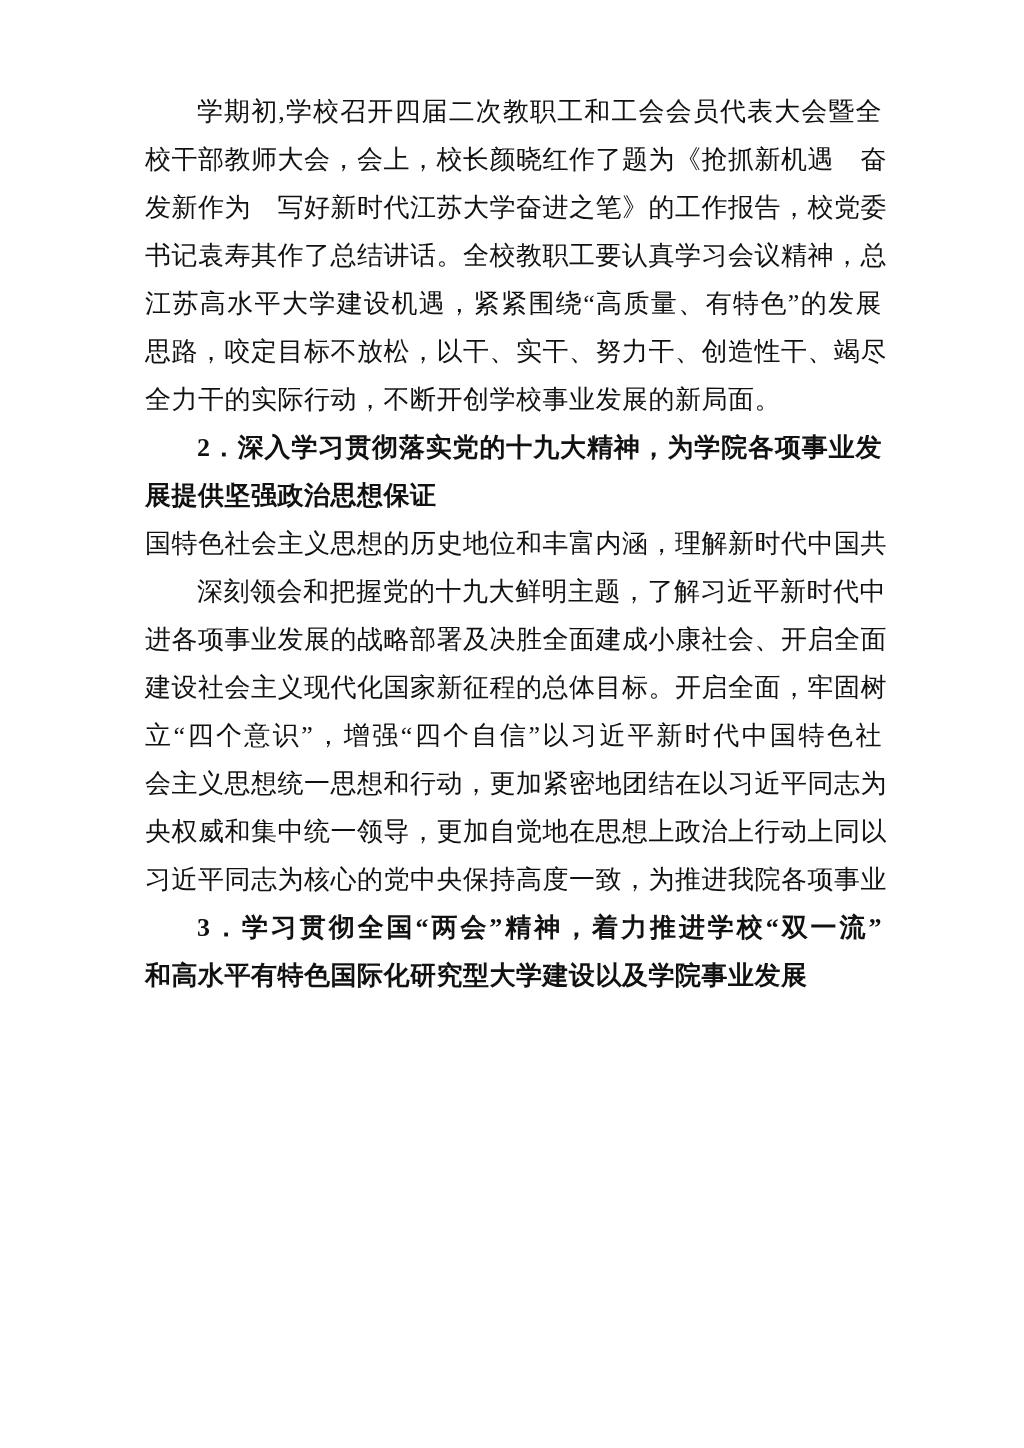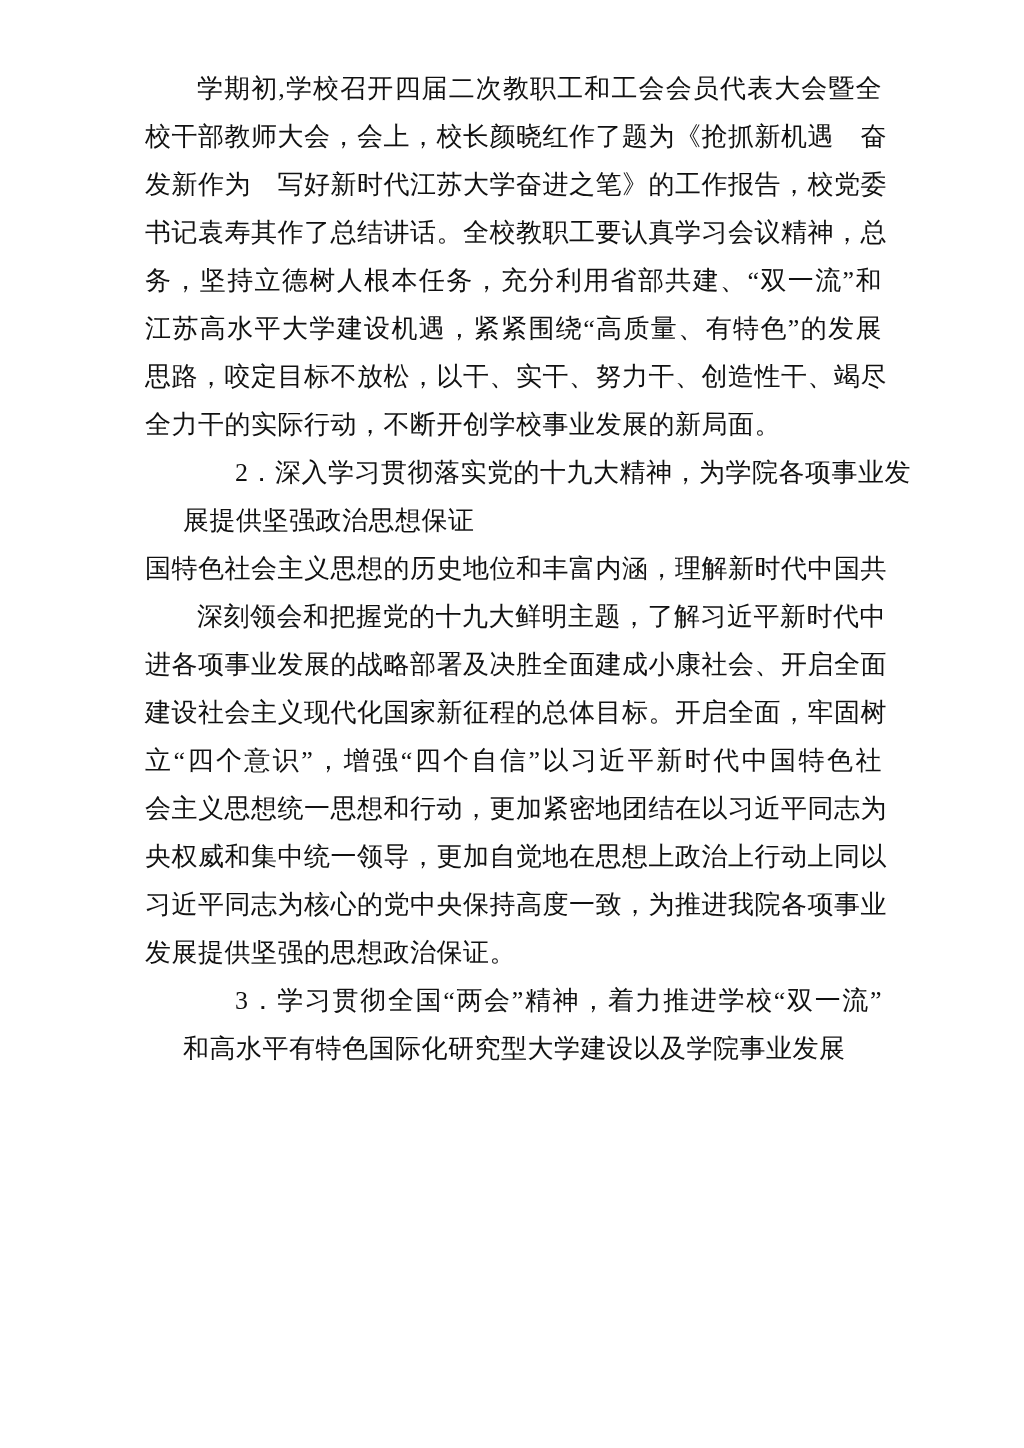--- a/index.html
+++ b/index.html
@@ -13,21 +13,21 @@
     position: relative;
     overflow: hidden;
     font-family: "Liberation Serif", "DejaVu Serif", serif;
     color: #111111;
   }
   .page {
     width: 1024px;
     height: 1448px;
     background: #ffffff;
     box-sizing: border-box;
-    padding: 65px 142px 0 145px;
+    padding: 88px 142px 0 145px;
   }
   .doc-body {
     width: 737px;
   }
   .block {
     margin: 0;
     padding: 0;
   }
   .line {
     font-size: 26px;
@@ -40,52 +40,49 @@
     letter-spacing: 0.5px;
   }
   .line.last {
     text-align-last: left;
     -moz-text-align-last: left;
   }
   .line.first {
     text-indent: 2em;
   }
   .heading .line {
-    font-weight: normal;
-    margin-left: 38px;
+    font-weight: bold;
   }
 </style>
 </head>
 <body>
 
 <div class="page">
   <div class="doc-body">
       <div class="block paragraph">
         <div class="line first">学期初,学校召开四届二次教职工和工会会员代表大会暨全</div>
         <div class="line">校干部教师大会，会上，校长颜晓红作了题为《抢抓新机遇　奋</div>
         <div class="line">发新作为　写好新时代江苏大学奋进之笔》的工作报告，校党委</div>
         <div class="line">书记袁寿其作了总结讲话。全校教职工要认真学习会议精神，总</div>
-        <div class="line">务，坚持立德树人根本任务，充分利用省部共建、“双一流”和</div>
         <div class="line">江苏高水平大学建设机遇，紧紧围绕“高质量、有特色”的发展</div>
         <div class="line">思路，咬定目标不放松，以干、实干、努力干、创造性干、竭尽</div>
         <div class="line last">全力干的实际行动，不断开创学校事业发展的新局面。</div>
       </div>
       <div class="block heading">
         <div class="line first">2．深入学习贯彻落实党的十九大精神，为学院各项事业发</div>
         <div class="line last">展提供坚强政治思想保证</div>
       </div>
       <div class="block paragraph">
         <div class="line">国特色社会主义思想的历史地位和丰富内涵，理解新时代中国共</div>
         <div class="line first">深刻领会和把握党的十九大鲜明主题，了解习近平新时代中</div>
         <div class="line">进各项事业发展的战略部署及决胜全面建成小康社会、开启全面</div>
         <div class="line">建设社会主义现代化国家新征程的总体目标。开启全面，牢固树</div>
         <div class="line">立“四个意识”，增强“四个自信”以习近平新时代中国特色社</div>
         <div class="line">会主义思想统一思想和行动，更加紧密地团结在以习近平同志为</div>
         <div class="line">央权威和集中统一领导，更加自觉地在思想上政治上行动上同以</div>
         <div class="line">习近平同志为核心的党中央保持高度一致，为推进我院各项事业</div>
-        <div class="line last">发展提供坚强的思想政治保证。</div>
       </div>
       <div class="block heading">
         <div class="line first">3．学习贯彻全国“两会”精神，着力推进学校“双一流”</div>
         <div class="line last">和高水平有特色国际化研究型大学建设以及学院事业发展</div>
       </div>
     </div>
 </div>
 
 </body></html>

